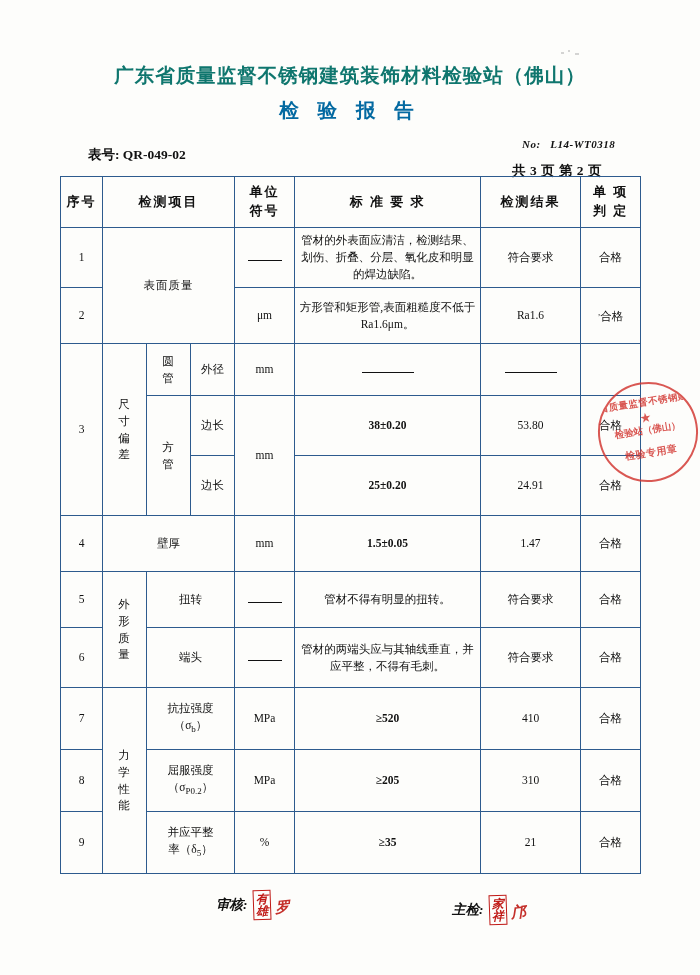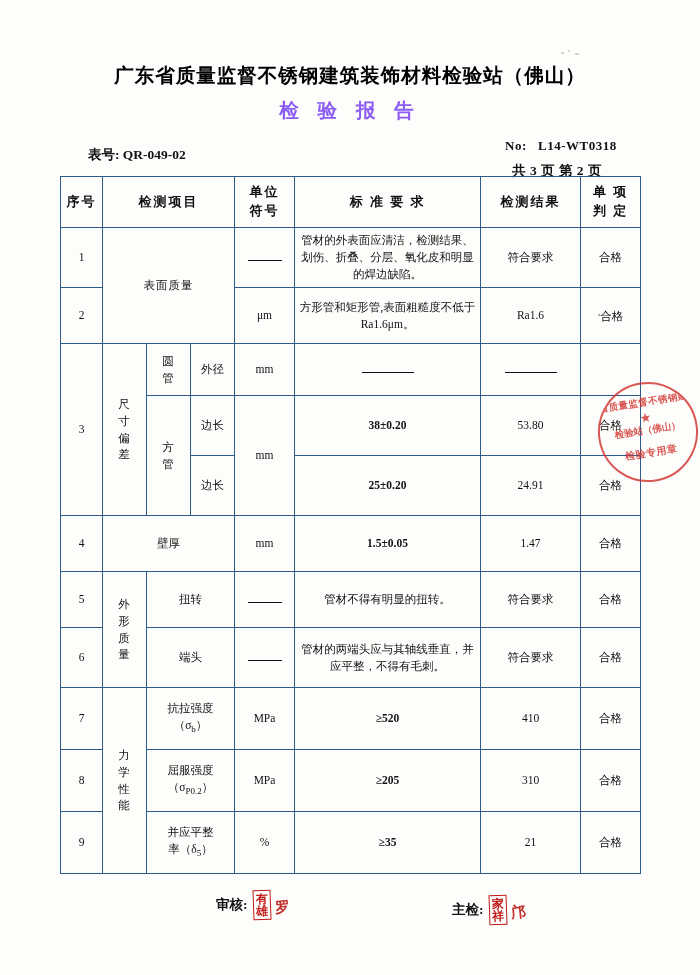--- a/index.html
+++ b/index.html
@@ -24,42 +24,43 @@
 
   
   .doc-header {
     padding-top: 62px;
     text-align: center;
   }
   .title-line-1 {
     font-size: 19.5px;
     font-weight: bold;
     letter-spacing: 1px;
-    color: #000000;
+    color: #0f766e;
   }
   .title-line-2 {
     font-size: 19.5px;
     font-weight: bold;
     letter-spacing: 7px;
     margin-top: 8px;
-    color: #8b5cf6;
+    color: #0369a1;
   }
 
   .meta-row {
     position: relative;
     height: 22px;
     margin-top: 14px;
   }
   .report-no {
     position: absolute;
-    left: 505px;
+    left: 522px;
     top: 0;
-    font-size: 13px;
+    font-size: 11px;
     font-weight: bold;
     letter-spacing: 0.5px;
+    font-style: italic;
   }
   .form-no {
     position: absolute;
     left: 88px;
     top: 8px;
     font-size: 13.5px;
     font-weight: bold;
   }
   .page-of {
     position: absolute;
@@ -141,20 +142,21 @@
     position: absolute;
     left: 0;
     top: 880px;
     width: 700px;
     height: 70px;
   }
   .sig-block {
     position: absolute;
     font-size: 13.5px;
     font-weight: bold;
+    font-style: italic;
   }
   .sig-review { left: 216px; top: 10px; }
   .sig-chief  { left: 452px; top: 15px; }
   .sig-label { display: inline-block; }
 
   
   .chop {
     display: inline-block;
     border: 1.6px solid #c01a17;
     color: #c01a17;

